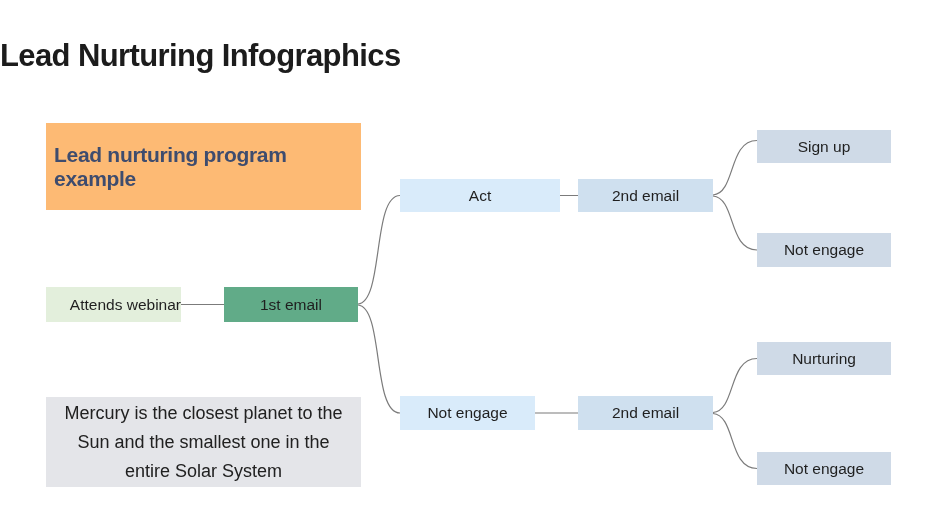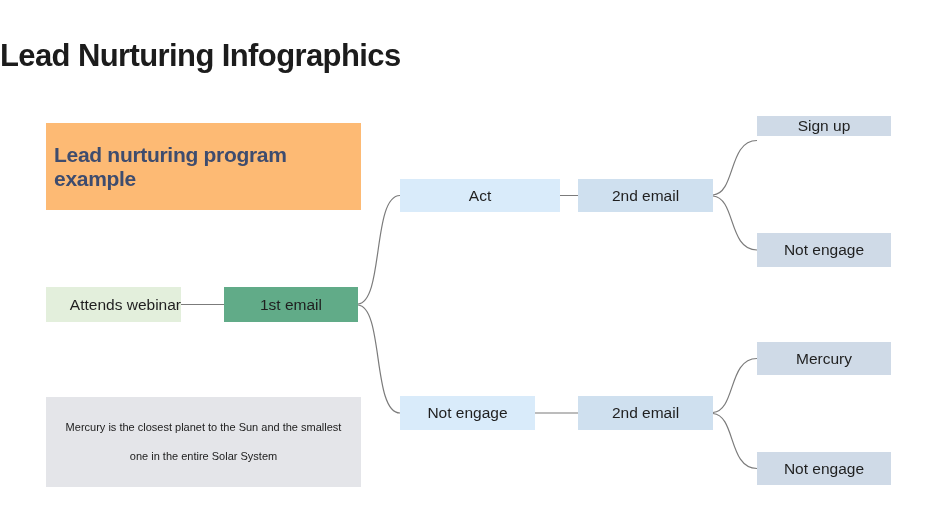--- a/index.html
+++ b/index.html
@@ -41,36 +41,36 @@
   .header-card {
     left: 46px; top: 123px;
     width: 315px; height: 87px;
     font-size: 21px;
     font-weight: 700;
     letter-spacing: -0.3px;
   }
   .note-card {
     left: 46px; top: 397px;
     width: 315px; height: 90px;
-    font-size: 11px;
+    font-size: 18px;
     line-height: 29px;
     text-align: center;
     color: #212121;
     padding: 0 9px;
   }
   .node {
     font-size: 15.5px;
     color: #1f1f1f;
     text-align: center;
   }
   .n-attends  { left: 46px;  top: 287px; width: 135px; height: 35px; }
   .n-first    { left: 224px; top: 287px; width: 134px; height: 35px; align-items: center; }
   .n-act      { left: 400px; top: 179px; width: 160px; height: 33px; }
   .n-email-t  { left: 578px; top: 179px; width: 135px; height: 33px; }
-  .n-signup   { left: 757px; top: 116px; width: 134px; height: 20px; }
+  .n-signup   { left: 757px; top: 130px; width: 134px; height: 33px; }
   .n-noteng-t { left: 757px; top: 233px; width: 134px; height: 34px; }
   .n-noteng-m { left: 400px; top: 396px; width: 135px; height: 34px; }
   .n-email-b  { left: 578px; top: 396px; width: 135px; height: 34px; }
   .n-download { left: 757px; top: 342px; width: 134px; height: 33px; }
   .n-noteng-b { left: 757px; top: 452px; width: 134px; height: 33px; }
 </style>
 </head>
 <body>
 
 <div class="slide">
@@ -121,21 +121,21 @@
 
   <div class="node n-noteng-m" style="background-color: rgb(217, 235, 250);">
     <span>Not engage</span>
   </div>
 
   <div class="node n-email-b" style="background-color: rgb(207, 224, 239);">
     <span>2nd email</span>
   </div>
 
   <div class="node n-download" style="background-color: rgb(207, 218, 231);">
-    <span>Mercury</span>
+    <span>Nurturing</span>
   </div>
 
   <div class="node n-noteng-b" style="background-color: rgb(207, 218, 231);">
     <span>Not engage</span>
   </div>
 
   <div class="card note-card" style="background-color: rgb(228, 229, 233);">
     <span>Mercury is the closest planet to the Sun and the smallest one in the entire Solar System</span>
   </div>
 

